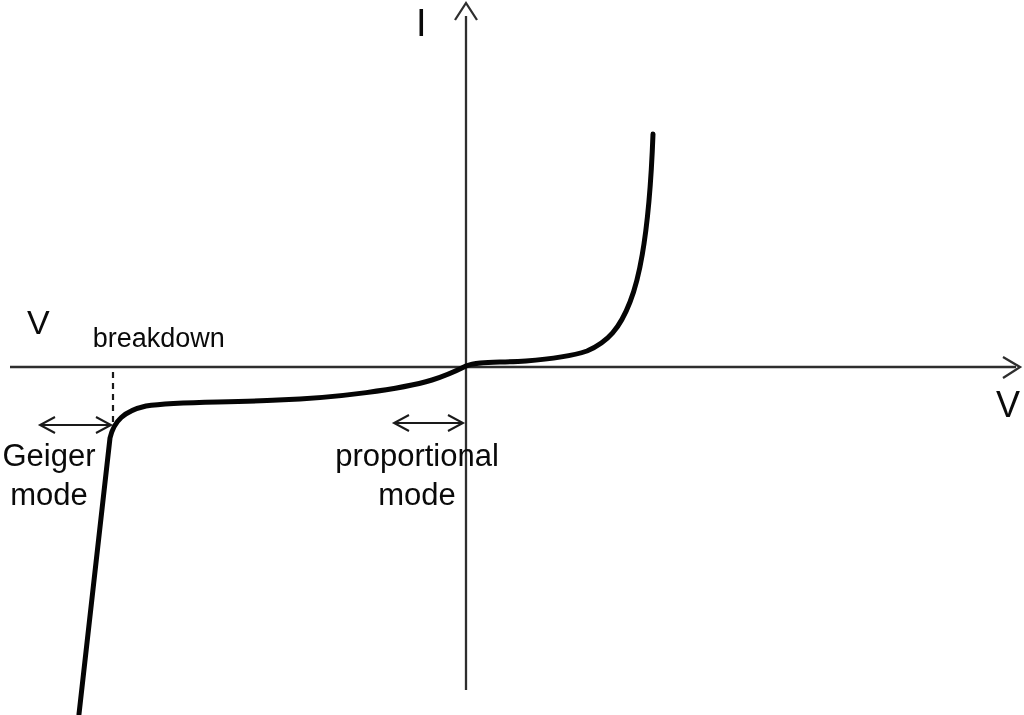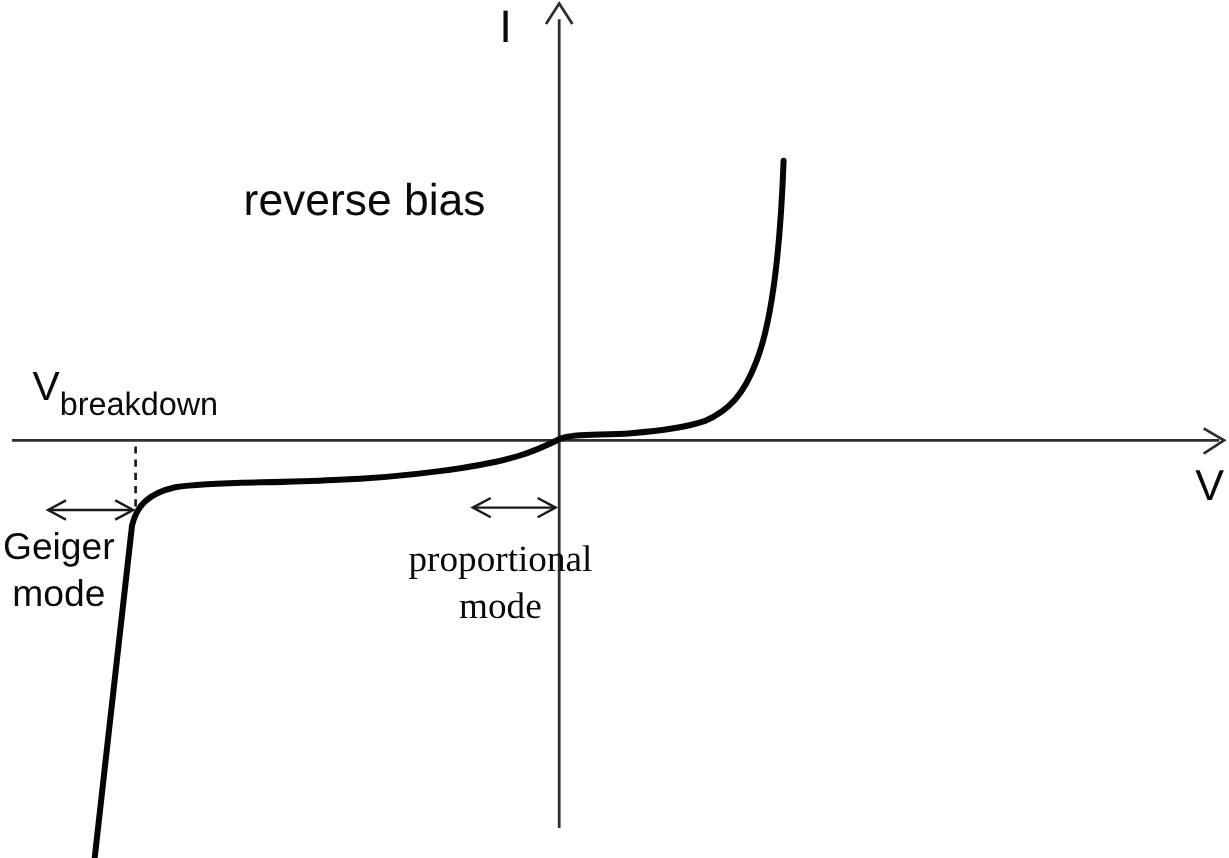--- a/index.html
+++ b/index.html
@@ -46,37 +46,37 @@
   .forward-bias { left: 657px; top: 146px; }
   .v-breakdown {
     left: 27px;
     top: 303px;
     font-size: 34px;
   }
   .v-breakdown .sub {
     font-size: 27px;
     position: relative;
     top: 13px;
+    margin-left: 43px;
   }
   .mode-label {
     font-size: 31px;
     line-height: 39px;
     text-align: center;
     white-space: normal;
   }
   .geiger-mode {
     left: -2px;
     top: 436px;
     width: 102px;
   }
   .proportional-mode {
     left: 312px;
-    top: 446px;
+    top: 436px;
     width: 210px;
-    font-family: Liberation Serif, serif;
   }
 </style>
 </head>
 <body>
 
 <div class="stage">
 
   <svg class="plot" width="1024" height="715" viewBox="0 0 1024 715">
 
     <line x1="466" y1="16" x2="466" y2="690" stroke="#2e2e2e" stroke-width="2.3"></line>
@@ -107,21 +107,20 @@
              C 448 375 456 371 466 366
              C 478 361 498 363 526 361
              C 552 359 572 356 587 351
              C 608 342 620 328 630 302
              C 642 272 650 215 653 134" fill="none" stroke="#050505" stroke-width="5" stroke-linecap="round" stroke-linejoin="round"></path>
   </svg>
 
   <div class="label axis-label-i">I</div>
   <div class="label axis-label-v">V</div>
 
-  <div class="label region-label reverse-bias">reverse bias</div>
 
   <div class="label v-breakdown">
     <span>V</span><span class="sub">breakdown</span>
   </div>
 
   <div class="label mode-label geiger-mode">
     <div>Geiger</div>
     <div>mode</div>
   </div>
 

